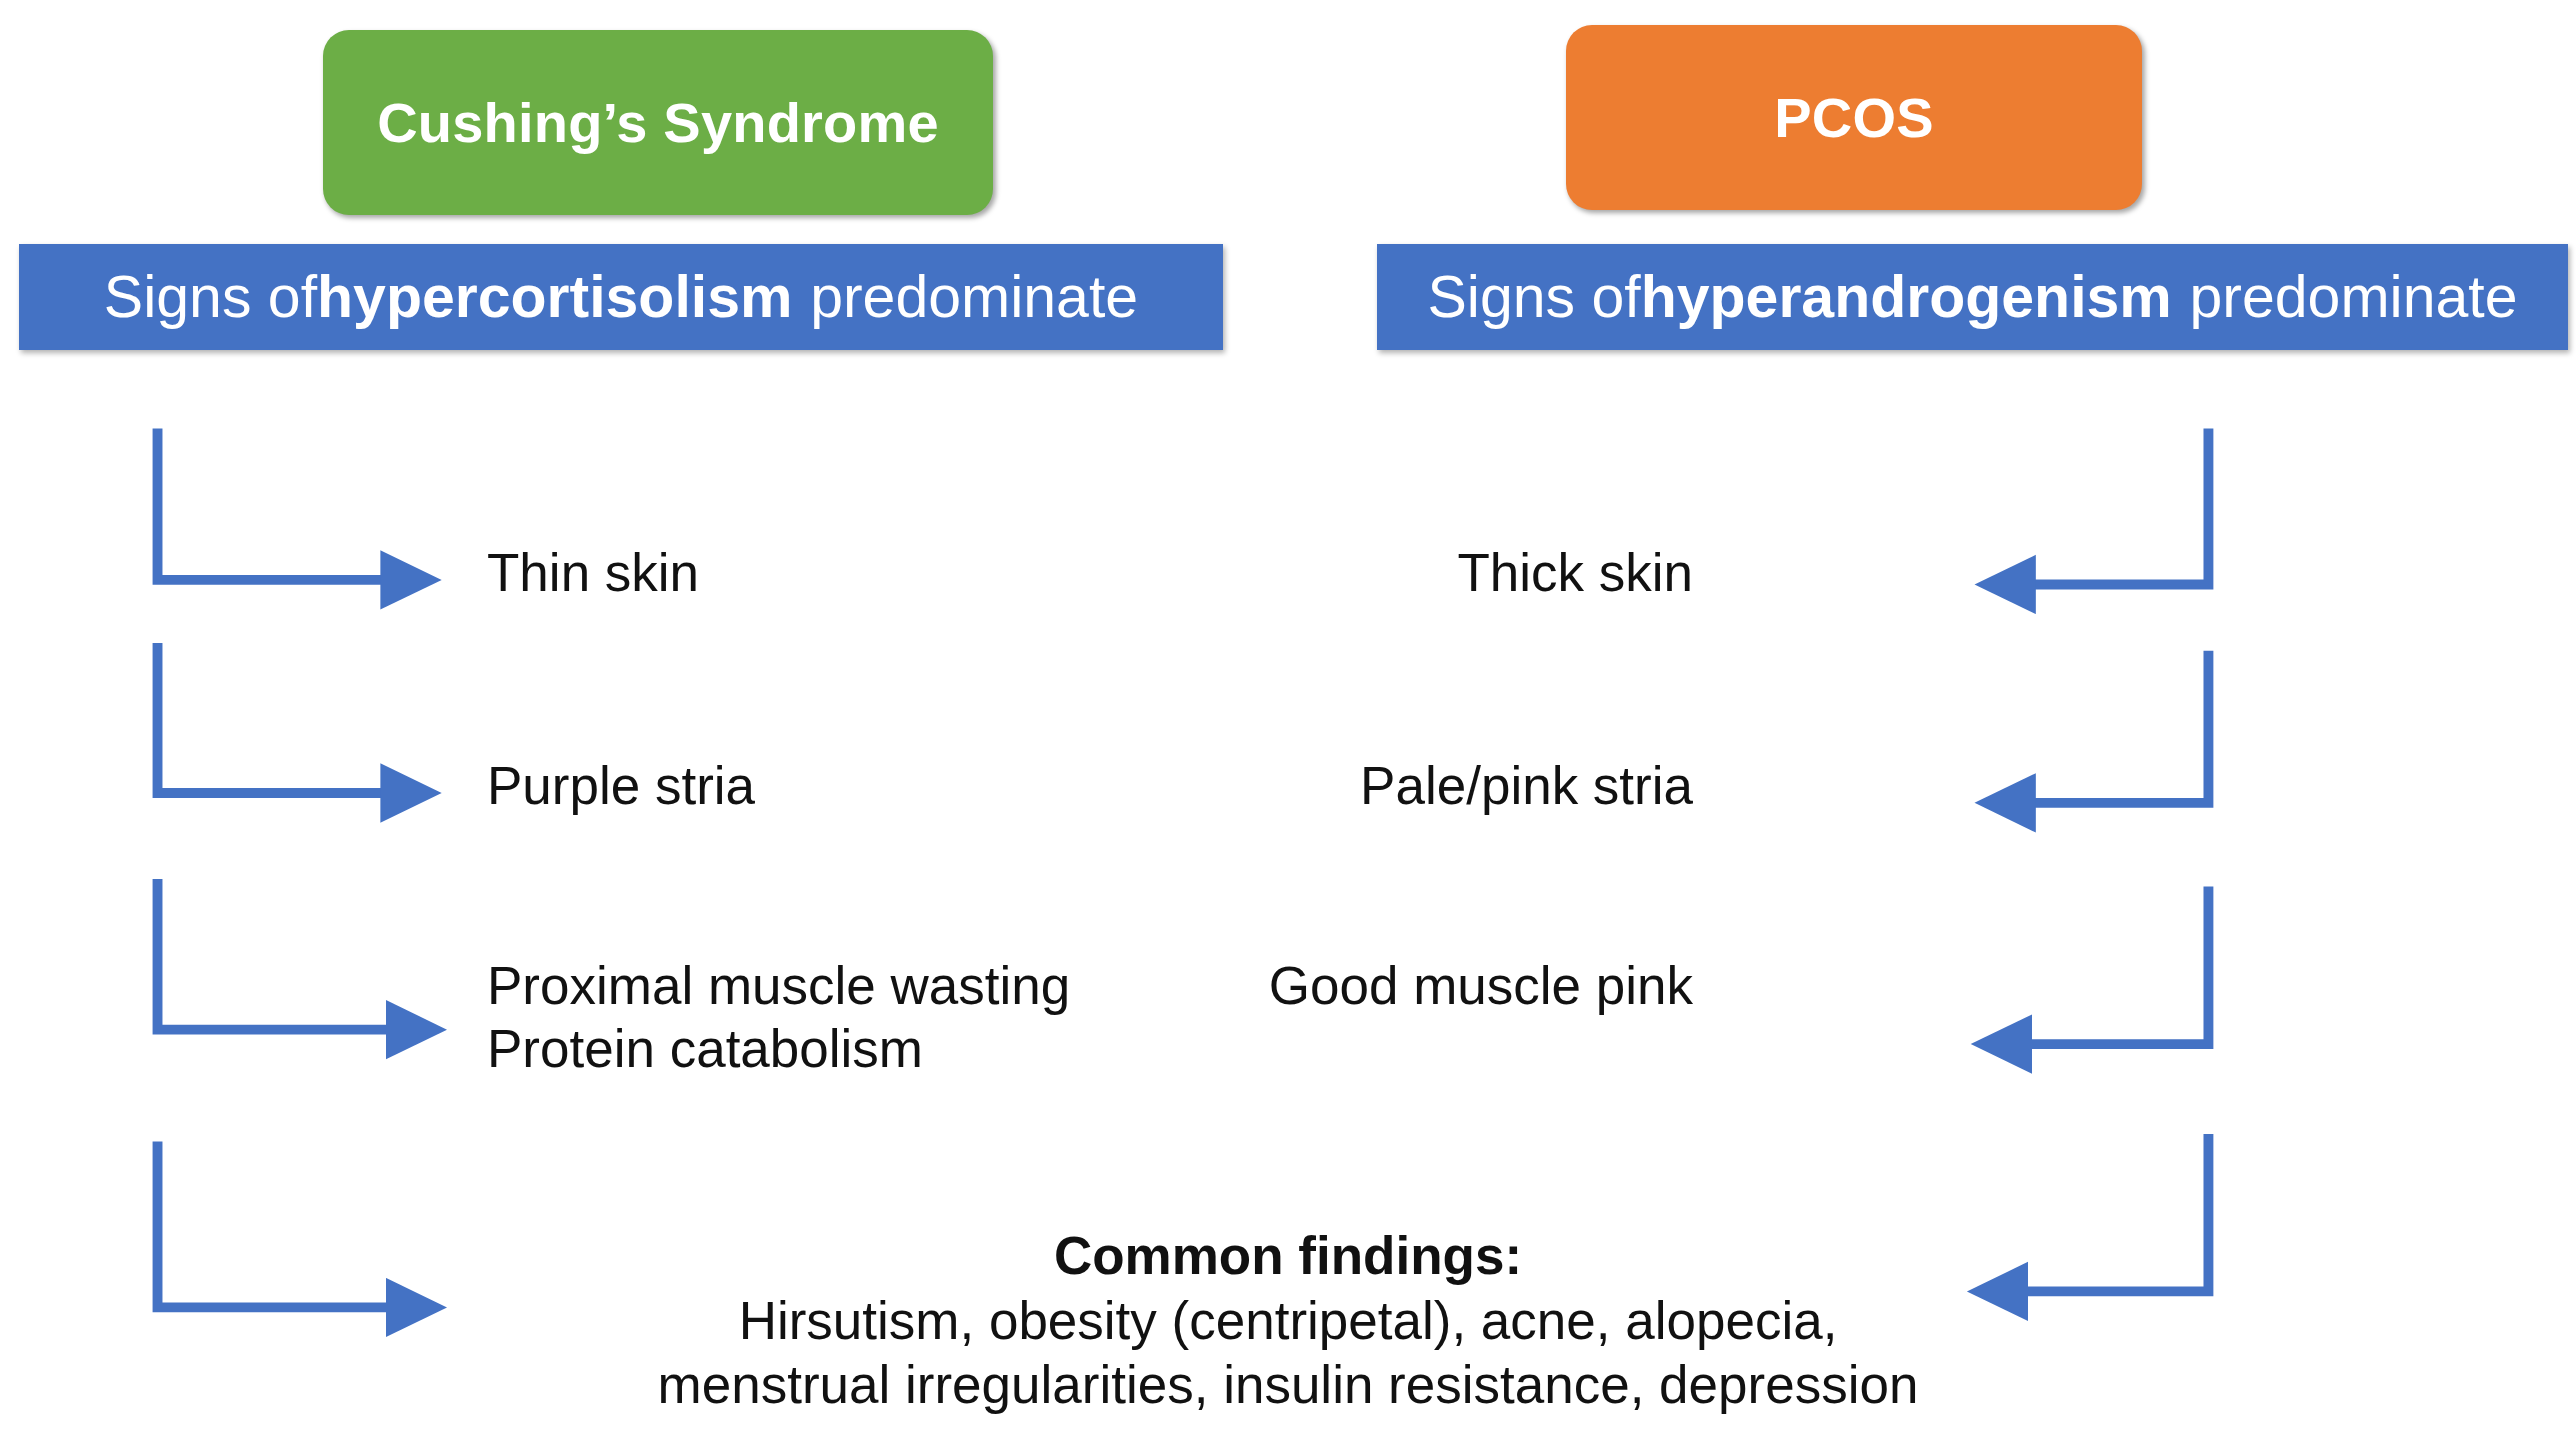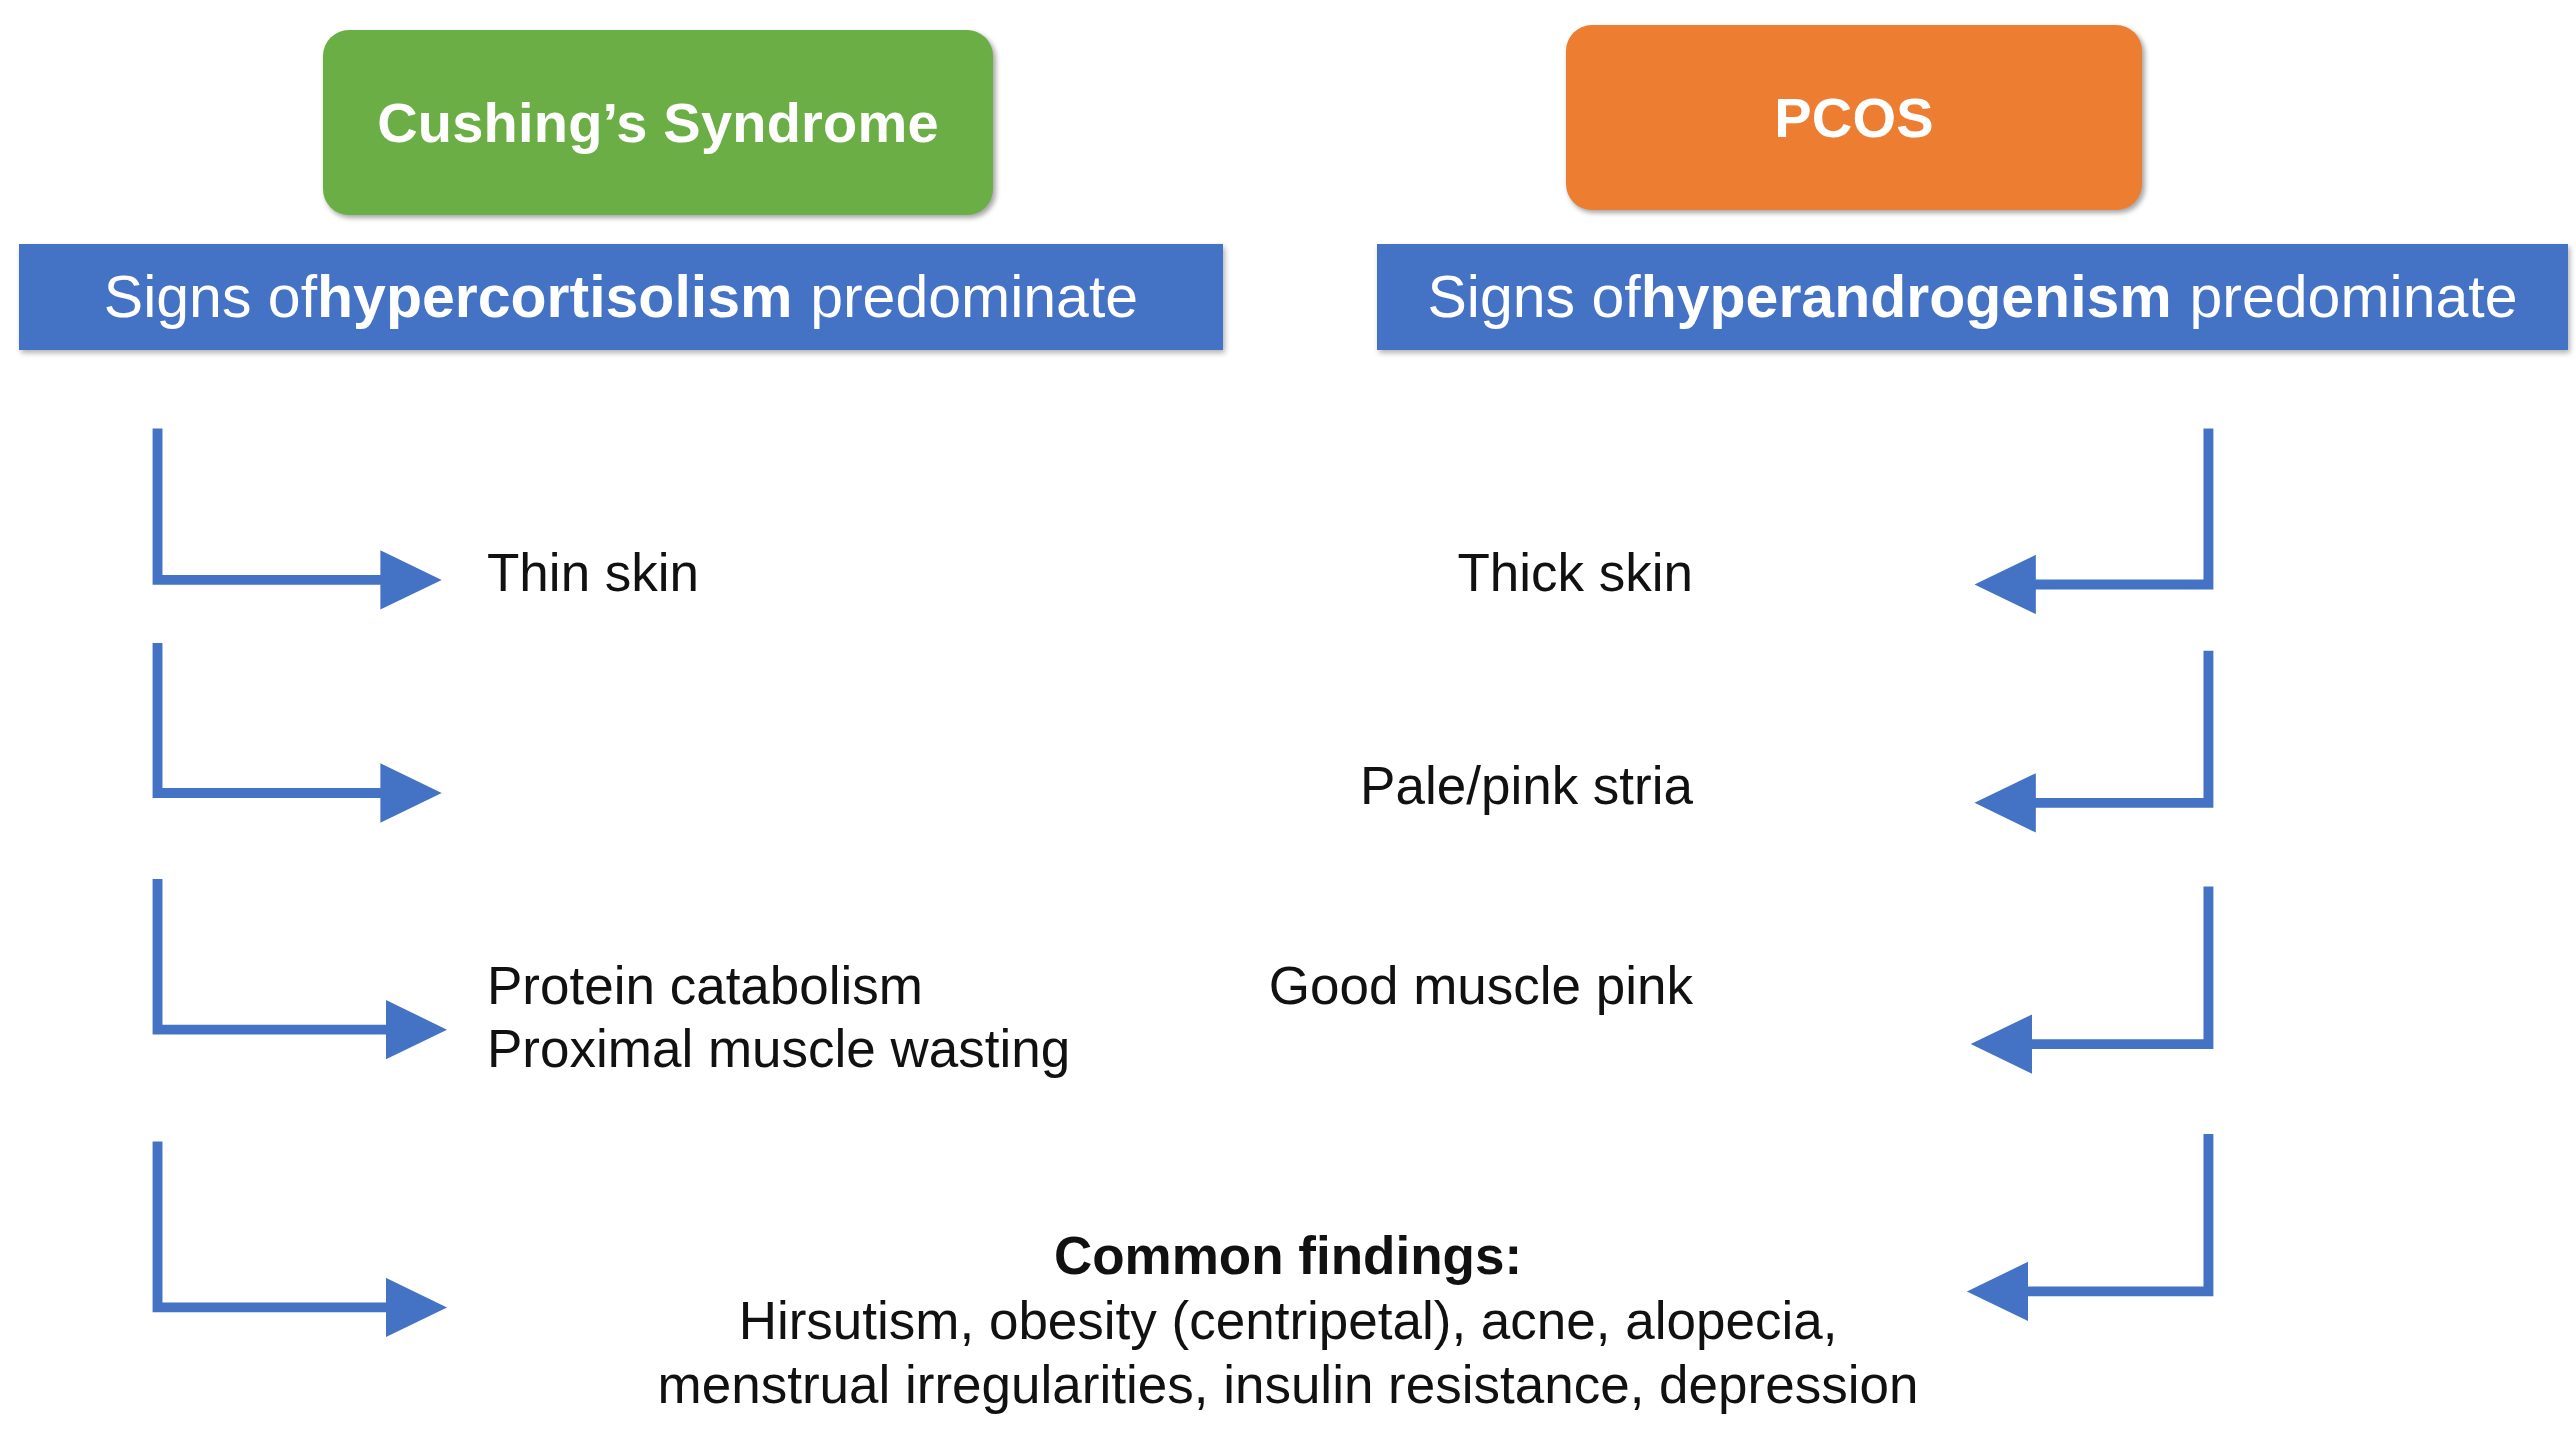--- a/index.html
+++ b/index.html
@@ -93,24 +93,27 @@
       <path d="M2902,855 L2902,1055 L2670,1055" marker-end="url(#ar-l)"></path>
       <path d="M2902,1165 L2902,1372 L2665,1372" marker-end="url(#ar-l)"></path>
       <path d="M2902,1490 L2902,1697 L2660,1697" marker-end="url(#ar-l)"></path>
     </g>
   </svg>
 
   <div class="lbl lbl-left" id="thin-skin">
     <span>Thin skin</span>
   </div>
 
+  <div class="lbl lbl-left" id="purple-stria">
+    <span>Purple stria</span>
+  </div>
 
   <div class="lbl lbl-left" id="protein">
+    <div>Proximal muscle wasting</div>
     <div>Protein catabolism</div>
-    <div>Proximal muscle wasting</div>
   </div>
 
   <div class="lbl lbl-right" id="thick-skin">
     <span>Thick skin</span>
   </div>
 
   <div class="lbl lbl-right" id="pale-stria">
     <span>Pale/pink stria</span>
   </div>
 

